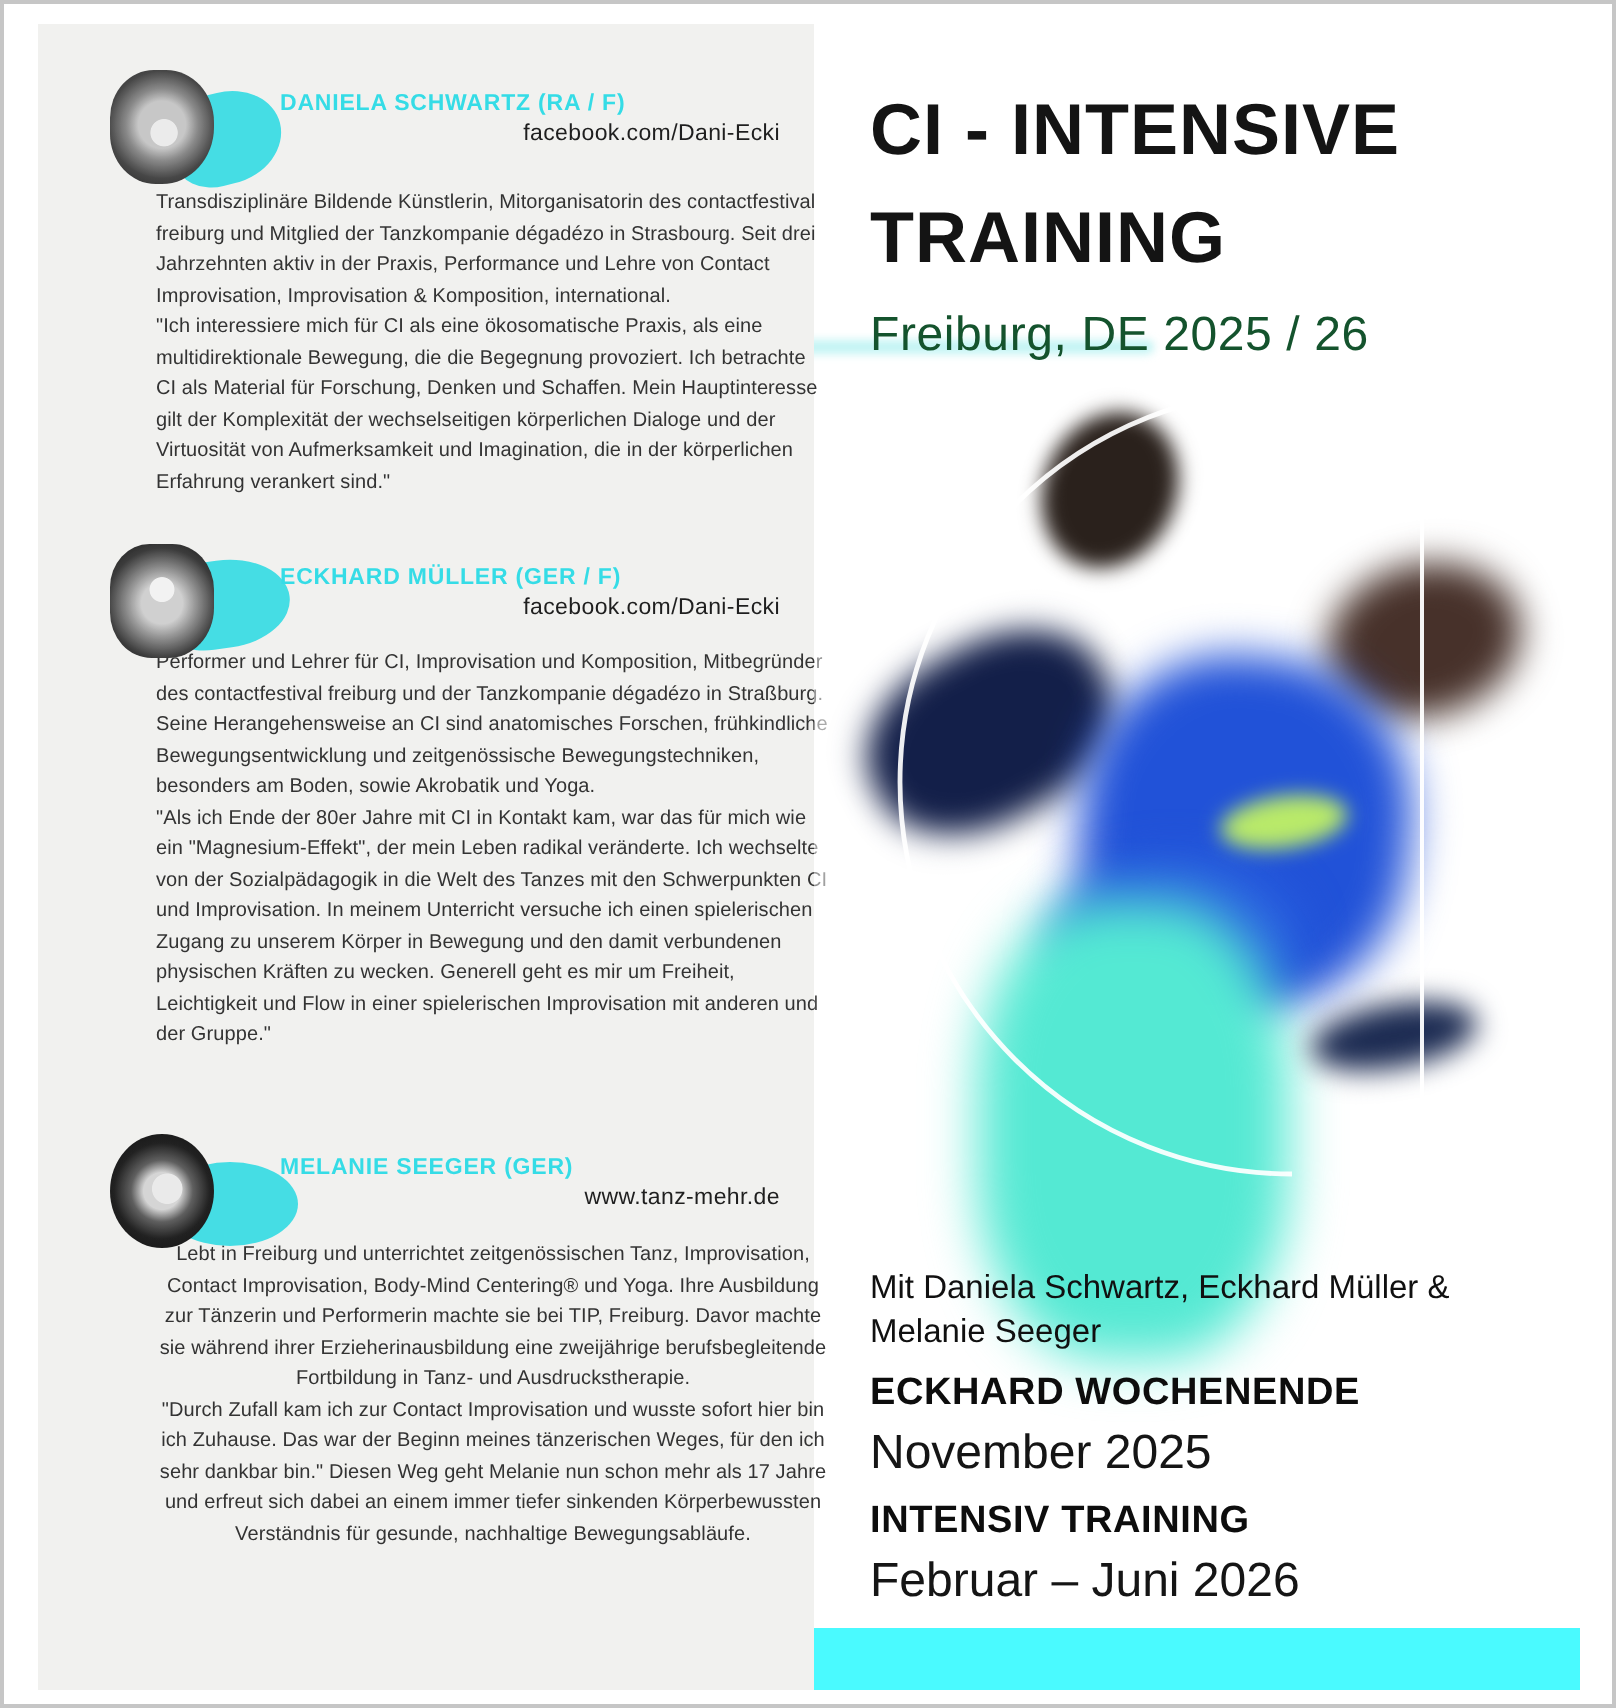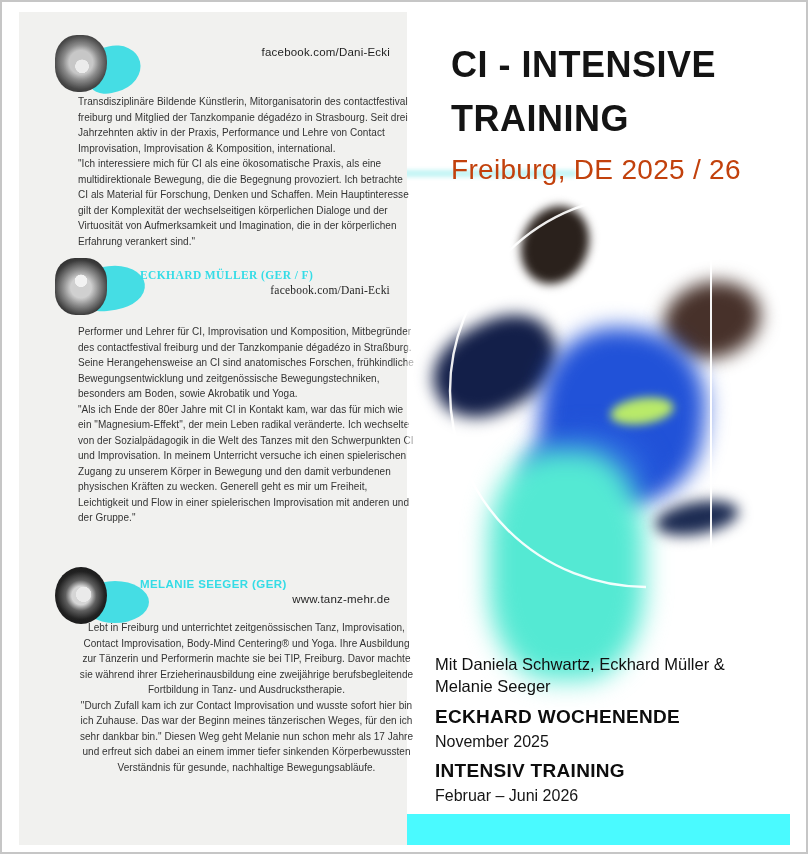--- a/index.html
+++ b/index.html
@@ -65,52 +65,53 @@
   .sh-navy-arm{left:24px;top:310px;width:128px;height:88px;background:#131f49;filter:blur(8px);transform:rotate(-28deg);border-radius:45%;}
   .sh-head2{left:256px;top:270px;width:98px;height:76px;background:#47312a;filter:blur(9px);transform:rotate(-14deg);}
   .sh-torso-blue{left:133px;top:316px;width:165px;height:175px;background:#2152d8;filter:blur(11px);transform:rotate(6deg);border-radius:45%;}
   .sh-blue-ext{left:118px;top:418px;width:125px;height:78px;background:#2a62e0;filter:blur(11px);}
   .sh-legs{left:82px;top:438px;width:155px;height:230px;background:#54e9d3;filter:blur(13px);border-radius:40%;}
   .sh-green{left:203px;top:386px;width:64px;height:26px;background:#b9ea69;filter:blur(5px);transform:rotate(-8deg);}
   .sh-navy-small{left:248px;top:490px;width:84px;height:32px;background:#1c2b52;filter:blur(7px);transform:rotate(-10deg);}
   .sh-streak{left:-10px;top:158px;width:180px;height:7px;background:rgba(120,230,230,.45);filter:blur(2px);border-radius:4px;}
   .circle-svg{position:absolute;left:0;top:0;}
   .vline{position:absolute;left:303px;top:175px;width:2px;height:393px;background:#ffffff;opacity:.95;}
-  .title-block{position:absolute;left:44px;top:26px;width:320px;z-index:5;}
+  .title-block{position:absolute;left:28px;top:26px;width:320px;z-index:5;}
   .main-title{
     font-size:36px;font-weight:800;line-height:54px;color:#141414;
     letter-spacing:.5px;width:315px;
   }
-  .subtitle{font-size:28px;font-weight:400;color:#c2410c;margin-top:8px;letter-spacing:.3px;}
+  .subtitle{font-size:24px;font-weight:400;color:#14532d;margin-top:8px;letter-spacing:.3px;}
   .bottom-block{position:absolute;left:28px;bottom:40px;width:340px;z-index:5;}
   .instructors{font-size:16.5px;line-height:22px;color:#101010;width:335px;margin-bottom:5px;}
   .event-label{font-size:19px;font-weight:800;color:#0d0d0d;letter-spacing:.3px;margin-top:9px;}
-  .event-date{font-size:16px;font-weight:400;color:#151515;margin-top:5px;}
+  .event-date{font-size:24px;font-weight:400;color:#151515;margin-top:5px;}
   .bottom-strip{
     position:absolute;left:0;bottom:0;width:383px;height:31px;background:#4afaff;z-index:6;
   }
 </style>
 </head>
 <body>
 
 <div class="left-panel">
 
   <div class="bio-header" style="top:23px;">
     <div class="blob b1"></div>
     <div class="portrait p1"></div>
     <div class="bio-names">
+      <div class="bio-name">DANIELA SCHWARTZ (RA / F)</div>
       <div class="bio-link">facebook.com/Dani-Ecki</div>
     </div>
   </div>
   <div class="bio-text" style="top:82px;">
     <div>Transdisziplinäre Bildende Künstlerin, Mitorganisatorin des contactfestival freiburg und Mitglied der Tanzkompanie dégadézo in Strasbourg. Seit drei Jahrzehnten aktiv in der Praxis, Performance und Lehre von Contact Improvisation, Improvisation &amp; Komposition, international.</div>
     <div>"Ich interessiere mich für CI als eine ökosomatische Praxis, als eine multidirektionale Bewegung, die die Begegnung provoziert. Ich betrachte CI als Material für Forschung, Denken und Schaffen. Mein Hauptinteresse gilt der Komplexität der wechselseitigen körperlichen Dialoge und der Virtuosität von Aufmerksamkeit und Imagination, die in der körperlichen Erfahrung verankert sind."</div>
   </div>
 
-  <div class="bio-header" style="top:246px;font-family:Liberation Serif, serif;">
+  <div class="bio-header" style="top:260px;">
     <div class="blob b2"></div>
     <div class="portrait p2"></div>
     <div class="bio-names">
       <div class="bio-name">ECKHARD MÜLLER (GER / F)</div>
       <div class="bio-link">facebook.com/Dani-Ecki</div>
     </div>
   </div>
   <div class="bio-text" style="top:312px;">
     <div>Performer und Lehrer für CI, Improvisation und Komposition, Mitbegründer des contactfestival freiburg und der Tanzkompanie dégadézo in Straßburg. Seine Herangehensweise an CI sind anatomisches Forschen, frühkindliche Bewegungsentwicklung und zeitgenössische Bewegungstechniken, besonders am Boden, sowie Akrobatik und Yoga.</div>
     <div>"Als ich Ende der 80er Jahre mit CI in Kontakt kam, war das für mich wie ein "Magnesium-Effekt", der mein Leben radikal veränderte. Ich wechselte von der Sozialpädagogik in die Welt des Tanzes mit den Schwerpunkten CI und Improvisation. In meinem Unterricht versuche ich einen spielerischen Zugang zu unserem Körper in Bewegung und den damit verbundenen physischen Kräften zu wecken. Generell geht es mir um Freiheit, Leichtigkeit und Flow in einer spielerischen Improvisation mit anderen und der Gruppe."</div>

